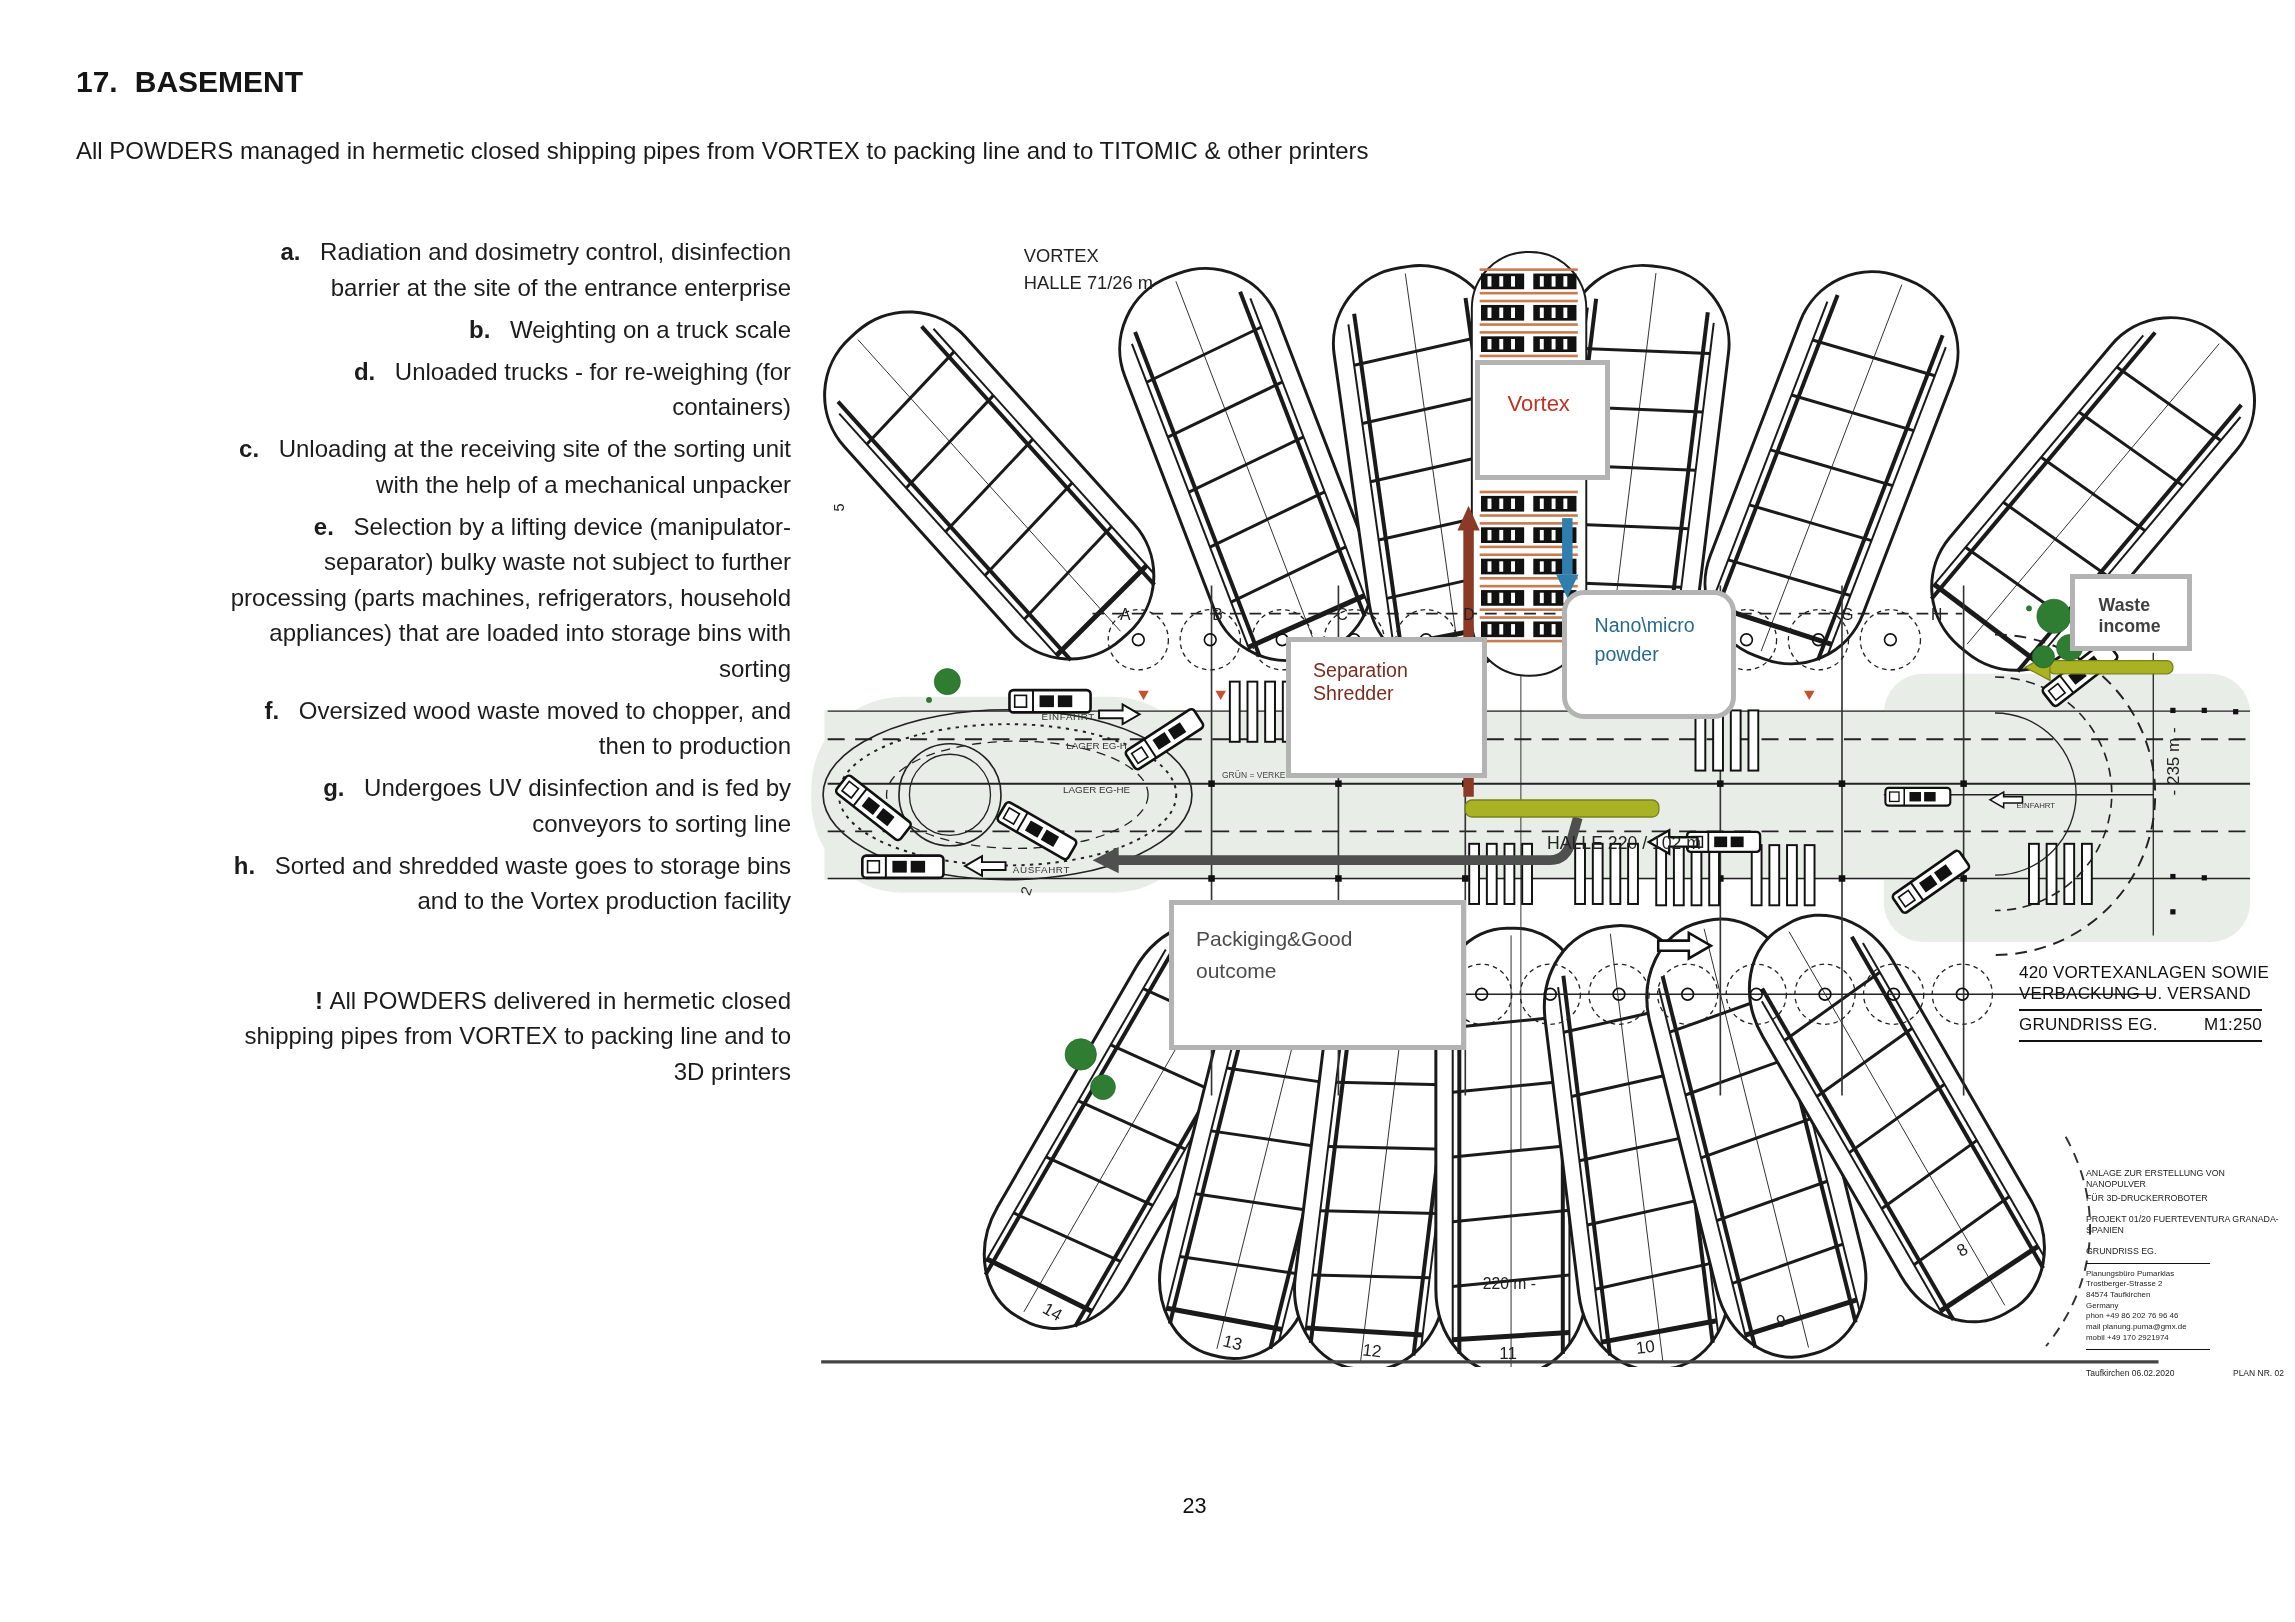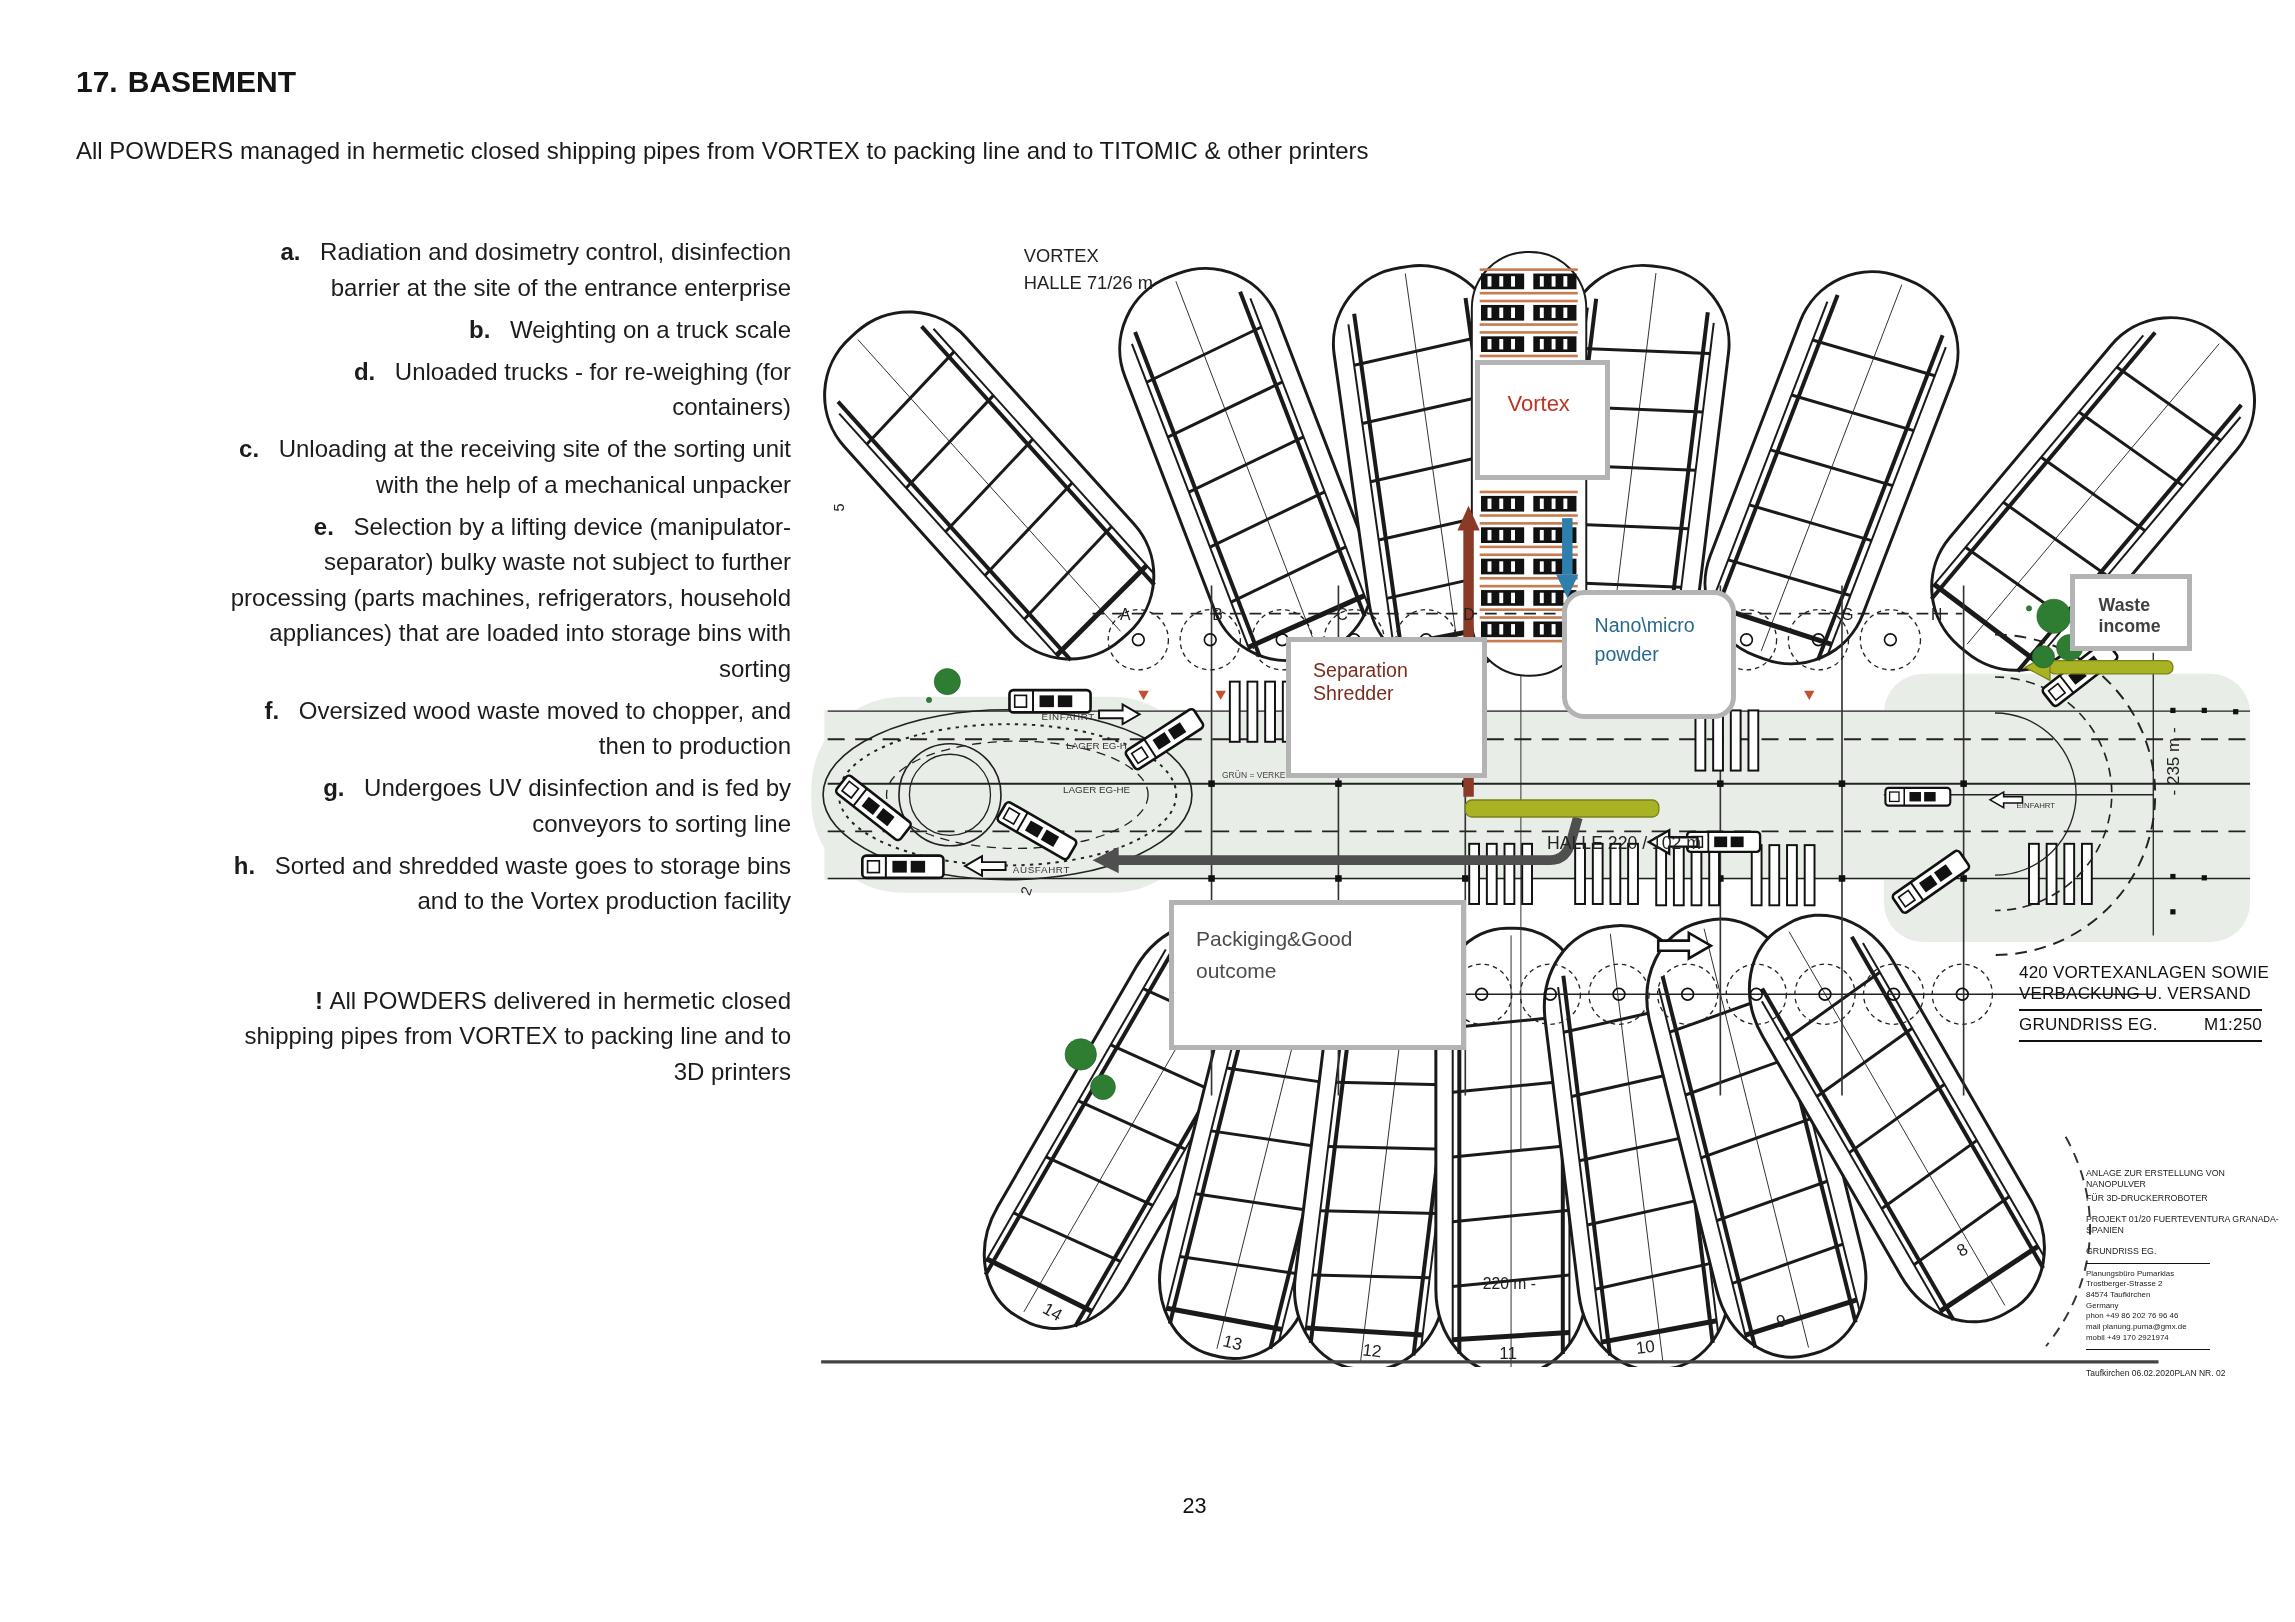--- a/index.html
+++ b/index.html
@@ -1,20 +1,20 @@
 <!DOCTYPE html>
 <html style="font-size:10.5px"><head>
 <meta charset="utf-8">
 <style>
   html,body{margin:0;padding:0;background:#888;}
   .page{position:relative;width:2295px;height:1622px;background:#ffffff;overflow:hidden;
         font-family:"Liberation Sans",sans-serif;color:#1c1c1c;}
   
   .hdr{position:absolute;left:76px;top:65px;font-size:30px;font-weight:bold;color:#151515;}
-  .hdr .num{margin-right:10px;}
+  .hdr .num{margin-right:17px;}
   .sub{position:absolute;left:76px;top:137px;font-size:24px;color:#1a1a1a;}
   
   .list{position:absolute;left:230px;top:234px;width:561px;text-align:right;
         font-size:24px;line-height:1.48;color:#1c1c1c;}
   .li{margin-bottom:6.5px;}
   .ltr{font-weight:bold;margin-right:19.6px;}
   .note{margin-top:64px;}
   .note b{margin-right:6.5px;}
   
   .plan-svg{position:absolute;left:811px;top:216px;width:1459px;height:1151px;}
@@ -35,21 +35,21 @@
               font-weight:500;color:#111;line-height:1.25;letter-spacing:0.2px;}
   .tb-rule{border-top:2px solid #111;width:243px;margin:4.6px 0 3.3px 0;}
   .tb-row{display:flex;justify-content:space-between;width:243px;}
   
   .fineprint{position:absolute;left:2086px;top:1168px;width:198px;font-size:8.8px;
              color:#222;line-height:1.3;}
   .fineprint .fp{margin-bottom:2.6px;font-weight:500;}
   .fp-gap{height:6.5px;}
   .fp-rule{border-top:1.3px solid #111;width:124px;margin:5.9px 0 4.6px 0;}
   .addr{font-size:7.9px;line-height:1.35;}
-  .fp-date{display:flex;width:198px;margin-top:18px;font-size:8.5px;}
+  .fp-date{display:flex;justify-content:space-between;width:198px;margin-top:18px;font-size:8.5px;}
   
   .pagenum{position:absolute;left:0;top:1493px;width:2295px;text-align:center;font-size:21.6px;color:#111;padding-left:47px;}
 </style>
 </head>
 <body>
 
 <div class="page">
 
   <div class="hdr">
     <span class="num">17.</span><span>BASEMENT</span>

